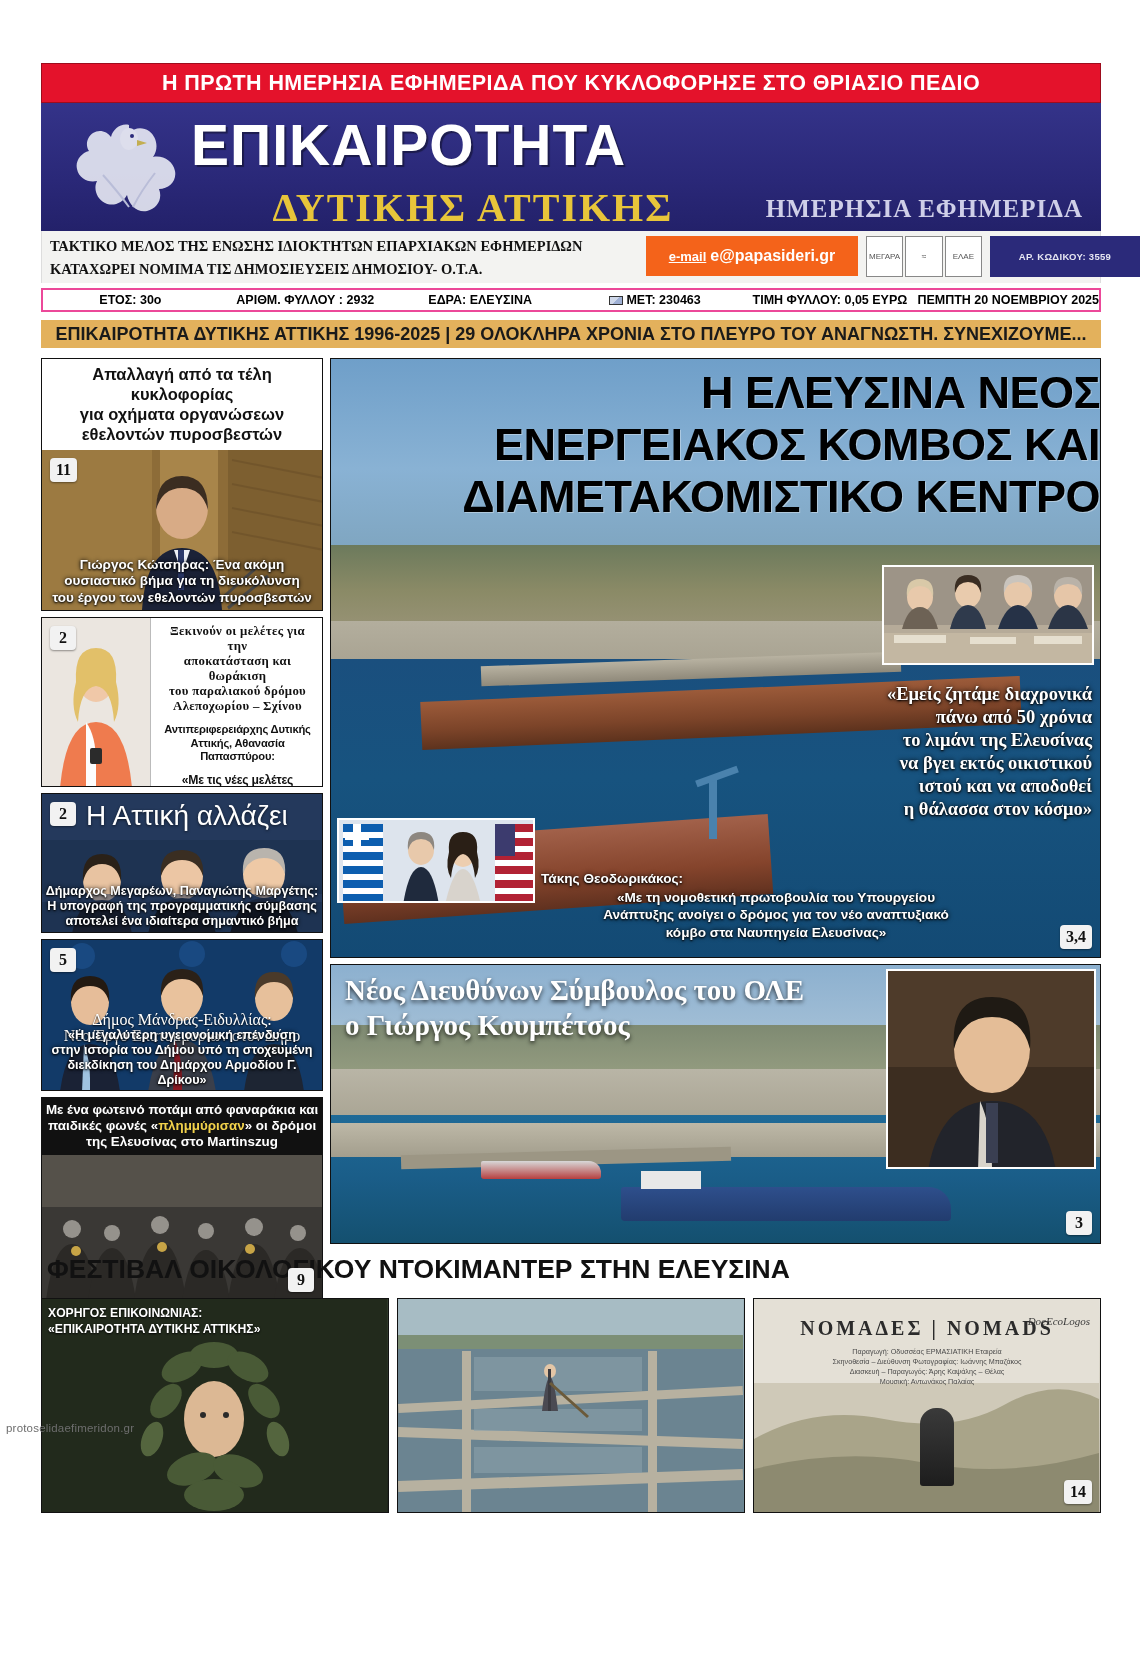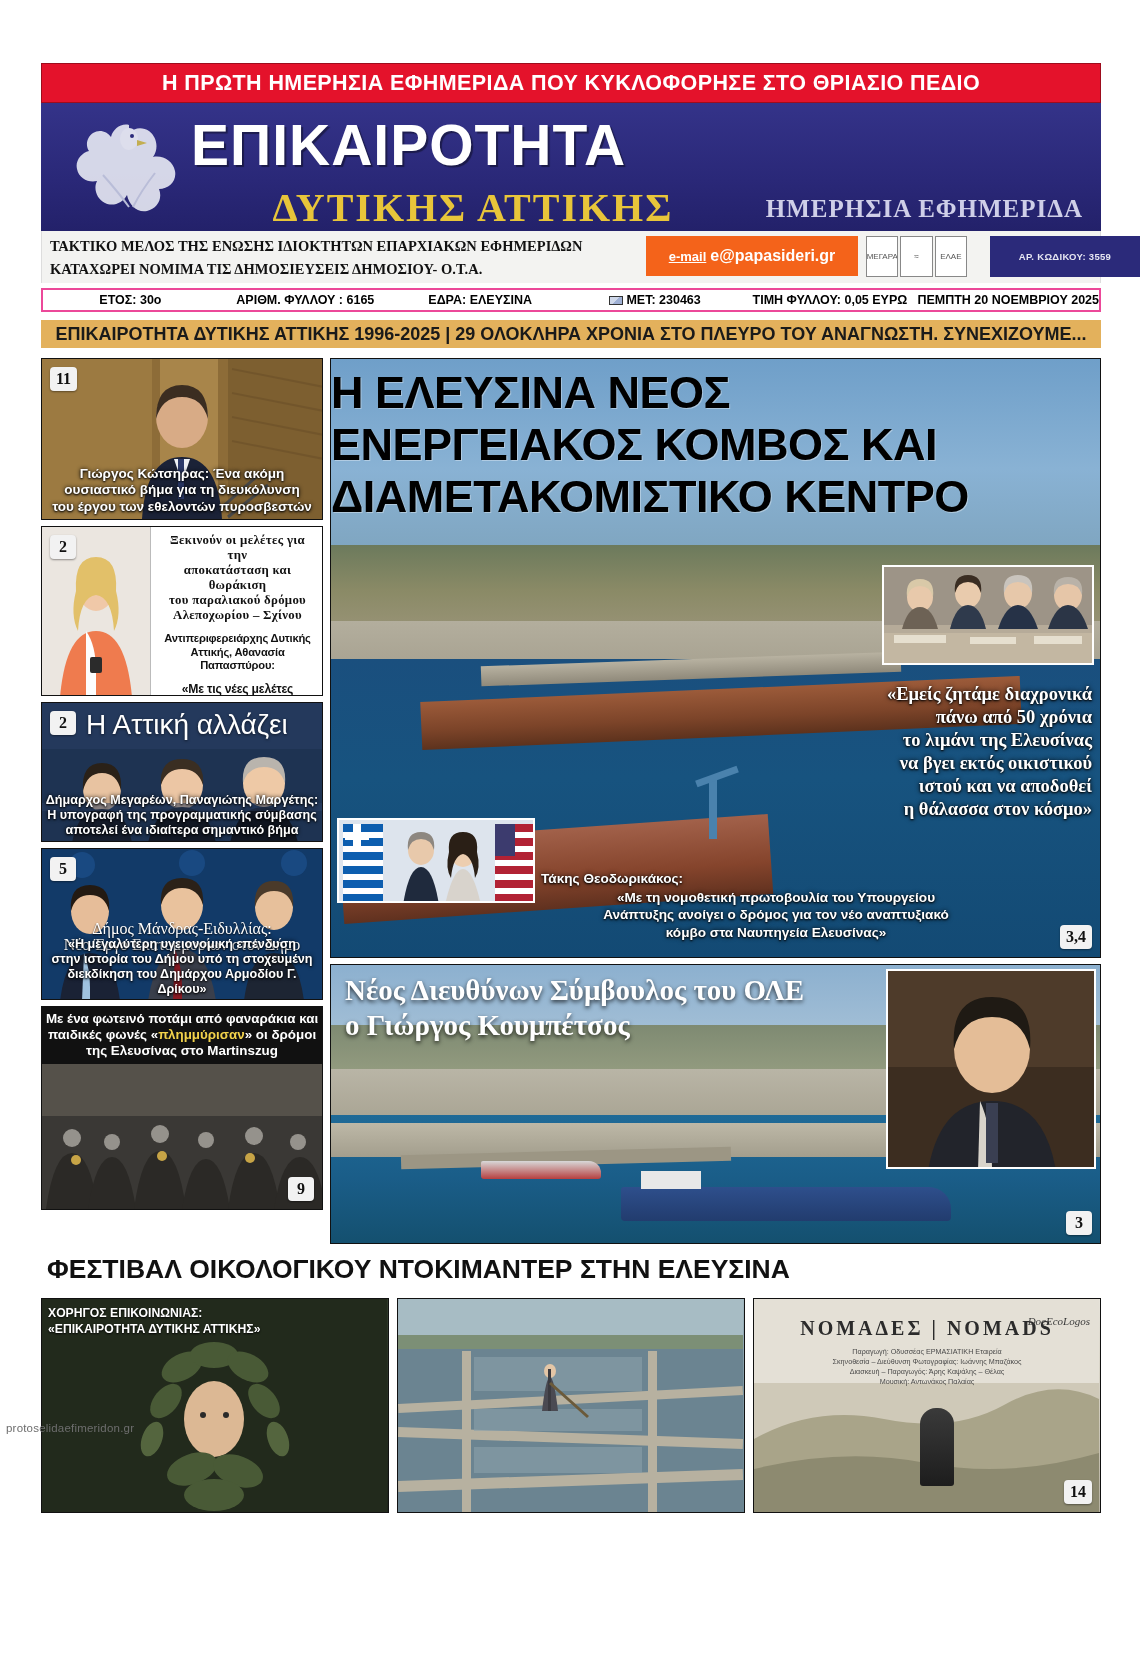--- a/index.html
+++ b/index.html
@@ -65,21 +65,21 @@
     font-family:"Liberation Serif", serif; font-weight:bold;
     font-size:14.5px; line-height:23px; color:#111;
   }
   .email-box {
     position:absolute; left:604px; top:5px; width:212px; height:40px;
     background:#f4631a; display:flex; align-items:center; justify-content:center;
   }
   .email-box .lbl { color:#fff; font-weight:bold; font-size:13px; text-decoration:underline; }
   .email-box .addr { color:#fff; font-weight:bold; font-size:16px; margin-left:4px; }
   .stamps {
-    position:absolute; left:824px; top:5px; width:101px; height:41px;
+    position:absolute; left:824px; top:5px; width:116px; height:41px;
     display:flex; gap:2px;
   }
   .stamp {
     flex:1; border:1px solid #888; background:#fff;
     display:flex; align-items:center; justify-content:center;
     font-size:8px; color:#555; overflow:hidden;
   }
   .codebox {
     position:absolute; left:948px; top:5px; width:150px; height:41px;
     background:#2b2a7a; display:flex; align-items:center; justify-content:center;
@@ -218,21 +218,21 @@
     background:linear-gradient(180deg,#b8b2a1,#8f897a); transform:rotate(-2deg);
   }
   .hero-crane {
     position:absolute; left:378px; top:420px; width:8px; height:60px; background:#4a82ad;
   }
   .hero-crane:after {
     content:""; position:absolute; left:-14px; top:-6px; width:44px; height:7px;
     background:#4a82ad; transform:rotate(-20deg);
   }
   .hero-title {
-    position:absolute; left:0; right:0; top:8px; text-align:left; z-index:5;
+    position:absolute; left:0; right:0; top:8px; text-align:right; z-index:5;
     color:#000; font-weight:bold; font-size:45px; line-height:52px;
     letter-spacing:-.5px;
     text-shadow:1px 1px 0 rgba(255,255,255,.35);
   }
   .hero-title div { white-space:nowrap; }
 
   
   .inset-council {
     position:absolute; right:6px; top:206px; width:212px; height:100px;
     border:2px solid #fff; overflow:hidden;
@@ -389,34 +389,39 @@
       <div class="stamp">≈</div>
       <div class="stamp">ΕΛΑΕ</div>
     </div>
     <div class="codebox">
       <span>ΑΡ. ΚΩΔΙΚΟΥ: 3559</span>
     </div>
   </div>
 
   <div class="infobar">
     <div>ΕΤΟΣ: 30ο</div>
-    <div>ΑΡΙΘΜ. ΦΥΛΛΟΥ : 6165</div>
+    <div>ΑΡΙΘΜ. ΦΥΛΛΟΥ : 2932</div>
     <div>ΕΔΡΑ:  ΕΛΕΥΣΙΝΑ</div>
     <div><span class="mail-ico"></span><span>ΜΕΤ: 230463</span></div>
     <div>ΤΙΜΗ ΦΥΛΛΟΥ: 0,05 ΕΥΡΩ</div>
     <div>ΠΕΜΠΤΗ 20 ΝΟΕΜΒΡΙΟΥ 2025</div>
   </div>
 
   <div class="annivbar">
     <span>ΕΠΙΚΑΙΡΟΤΗΤΑ ΔΥΤΙΚΗΣ ΑΤΤΙΚΗΣ 1996-2025 | 29 ΟΛΟΚΛΗΡΑ ΧΡΟΝΙΑ ΣΤΟ ΠΛΕΥΡΟ ΤΟΥ ΑΝΑΓΝΩΣΤΗ. ΣΥΝΕΧΙΖΟΥΜΕ...</span>
   </div>
 
   <div class="leftcol">
 
     <div class="card">
+      <div class="sb1-head">
+        <div>Απαλλαγή από τα τέλη κυκλοφορίας</div>
+        <div>για οχήματα οργανώσεων</div>
+        <div>εθελοντών πυροσβεστών</div>
+      </div>
       <div class="sb1-photo">
         <div class="pagenum">11</div>
         <svg width="282" height="160" viewBox="0 0 282 160">
           <rect width="282" height="160" fill="#8d6c38"></rect>
           <rect x="0" y="0" width="110" height="160" fill="#9c7a41"></rect>
           <rect x="118" y="0" width="58" height="160" fill="#a8854a"></rect>
           <rect x="186" y="0" width="96" height="160" fill="#7d5f30"></rect>
           <g stroke="#6b5028" stroke-width="2" opacity=".6">
             <line x1="190" y1="10" x2="282" y2="28"></line>
               <line x1="190" y1="34" x2="282" y2="52"></line>

